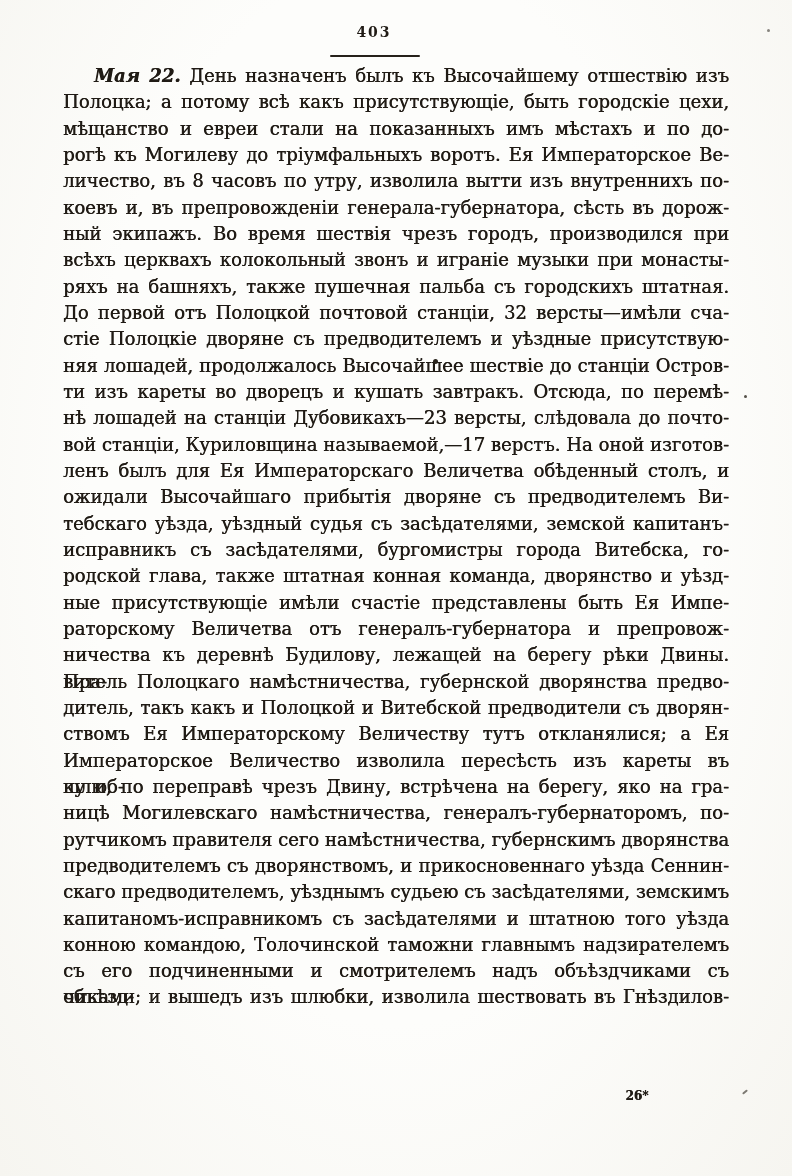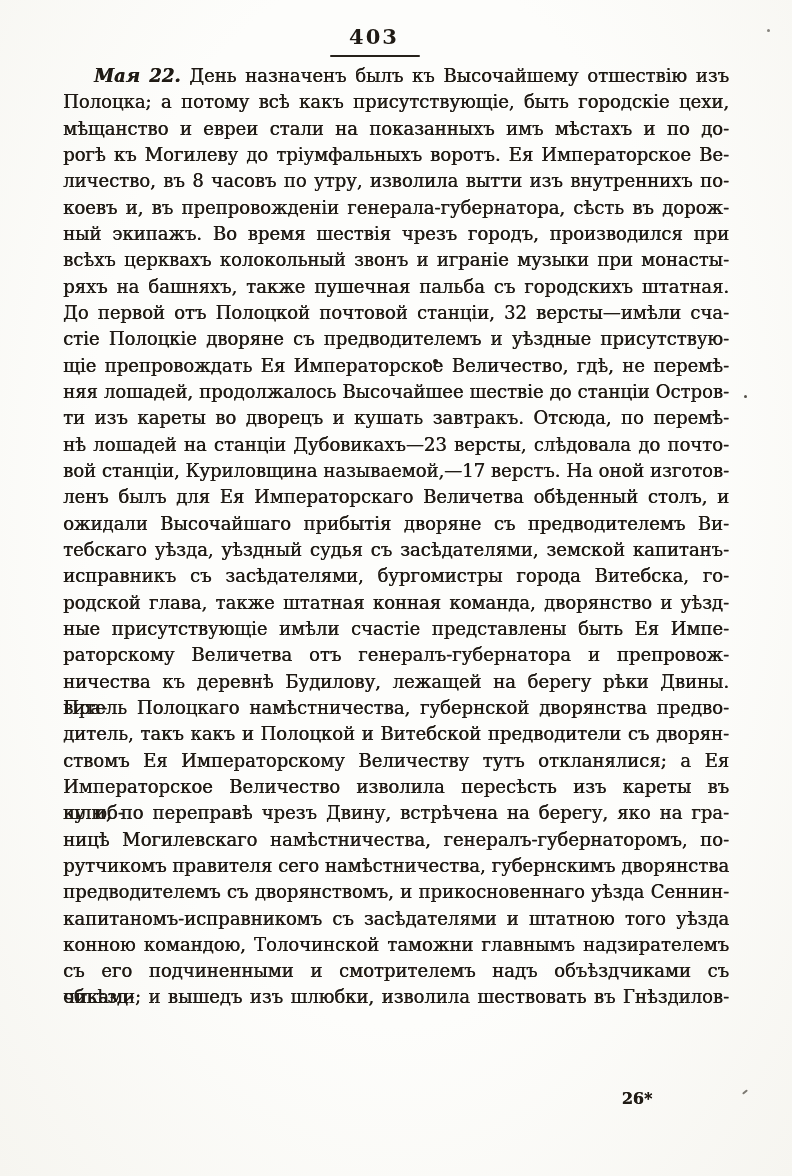--- a/index.html
+++ b/index.html
@@ -5,42 +5,42 @@
   html,body{margin:0;padding:0;}
   body{width:792px;height:1176px;background:#e9e7e2;}
   .page{
     position:relative;width:792px;height:1176px;overflow:hidden;
     background:radial-gradient(ellipse at 50% 42%, #fdfdfb 55%, #f6f5f0 100%);
     font-family:"DejaVu Serif","Liberation Serif",serif;
     color:#201b15;
   }
   .folio{
     position:absolute;top:24px;left:0;width:748px;text-align:center;
-    font-size:21px;font-weight:bold;letter-spacing:2px;
+    font-size:14px;font-weight:bold;letter-spacing:2px;
   }
   .folio-rule{
     position:absolute;top:55px;left:330px;width:90px;height:2.4px;
     background:#26211a;border-radius:1px;
   }
   .textblock{
     position:absolute;left:63px;top:63px;width:666px;
     font-size:18px;line-height:26.33px;font-weight:500;
     text-shadow:0.4px 0 0 currentColor;
   }
   .line{
     text-align:justify;
     text-align-last:justify;
     -moz-text-align-last:justify;
     height:26.33px;
   }
   .line.first{text-indent:31px;}
   .date{font-style:italic;font-weight:bold;}
   .sig{
     position:absolute;top:1089px;left:607px;width:60px;text-align:center;
-    font-size:16px;font-weight:bold;text-shadow:0.3px 0 0 currentColor;
+    font-size:12px;font-weight:bold;text-shadow:0.3px 0 0 currentColor;
   }
   .spot{position:absolute;background:#2a251d;border-radius:50%;}
   .spot-a{left:433px;top:359px;width:5px;height:5px;}
   .spot-b{left:744px;top:395px;width:3px;height:3px;opacity:.8;}
   .spot-c{left:742px;top:1091px;width:6px;height:2px;border-radius:1px;transform:rotate(-40deg);opacity:.6;}
   .spot-d{left:767px;top:29px;width:3px;height:3px;opacity:.55;}
 </style>
 </head>
 <body>
 
@@ -57,41 +57,41 @@
     <div class="line">Полоцка; а потому всѣ какъ присутствующіе, быть городскіе цехи,</div>
     <div class="line">мѣщанство и евреи стали на показанныхъ имъ мѣстахъ и по до-</div>
     <div class="line">рогѣ къ Могилеву до тріумфальныхъ воротъ. Ея Императорское Ве-</div>
     <div class="line">личество, въ 8 часовъ по утру, изволила вытти изъ внутреннихъ по-</div>
     <div class="line">коевъ и, въ препровожденіи генерала-губернатора, сѣсть въ дорож-</div>
     <div class="line">ный экипажъ. Во время шествія чрезъ городъ, производился при</div>
     <div class="line">всѣхъ церквахъ колокольный звонъ и играніе музыки при монасты-</div>
     <div class="line">ряхъ на башняхъ, также пушечная пальба съ городскихъ штатная.</div>
     <div class="line">До первой отъ Полоцкой почтовой станціи, 32 версты—имѣли сча-</div>
     <div class="line">стіе Полоцкіе дворяне съ предводителемъ и уѣздные присутствую-</div>
-    <div class="line">щіе препровождать Ея Императорское Величество, гдѣ, не перемѣ-</div>
     <div class="line">няя лошадей, продолжалось Высочайшее шествіе до станціи Остров-</div>
     <div class="line">ти изъ кареты во дворецъ и кушать завтракъ. Отсюда, по перемѣ-</div>
     <div class="line">нѣ лошадей на станціи Дубовикахъ—23 версты, слѣдовала до почто-</div>
     <div class="line">вой станціи, Куриловщина называемой,—17 верстъ. На оной изготов-</div>
     <div class="line">ленъ былъ для Ея Императорскаго Величетва обѣденный столъ, и</div>
     <div class="line">ожидали Высочайшаго прибытія дворяне съ предводителемъ Ви-</div>
     <div class="line">тебскаго уѣзда, уѣздный судья съ засѣдателями, земской капитанъ-</div>
     <div class="line">исправникъ съ засѣдателями, бургомистры города Витебска, го-</div>
     <div class="line">родской глава, также штатная конная команда, дворянство и уѣзд-</div>
     <div class="line">ные присутствующіе имѣли счастіе представлены быть Ея Импе-</div>
     <div class="line">раторскому Величетва отъ генералъ-губернатора и препровож-</div>
     <div class="line">ничества къ деревнѣ Будилову, лежащей на берегу рѣки Двины. Пра-</div>
     <div class="line">витель Полоцкаго намѣстничества, губернской дворянства предво-</div>
     <div class="line">дитель, такъ какъ и Полоцкой и Витебской предводители съ дворян-</div>
     <div class="line">ствомъ Ея Императорскому Величеству тутъ откланялися; а Ея</div>
     <div class="line">Императорское Величество изволила пересѣсть изъ кареты въ шлюб-</div>
     <div class="line">ку и, по переправѣ чрезъ Двину, встрѣчена на берегу, яко на гра-</div>
     <div class="line">ницѣ Могилевскаго намѣстничества, генералъ-губернаторомъ, по-</div>
     <div class="line">рутчикомъ правителя сего намѣстничества, губернскимъ дворянства</div>
     <div class="line">предводителемъ съ дворянствомъ, и прикосновеннаго уѣзда Сеннин-</div>
+    <div class="line">скаго предводителемъ, уѣзднымъ судьею съ засѣдателями, земскимъ</div>
     <div class="line">капитаномъ-исправникомъ съ засѣдателями и штатною того уѣзда</div>
     <div class="line">конною командою, Толочинской таможни главнымъ надзирателемъ</div>
     <div class="line">съ его подчиненными и смотрителемъ надъ объѣздчиками съ объѣзд-</div>
     <div class="line">чиками; и вышедъ изъ шлюбки, изволила шествовать въ Гнѣздилов-</div>
   </div>
 
   <div class="sig">26*</div>
 
   <div class="spot spot-a"></div>
   <div class="spot spot-b"></div>

